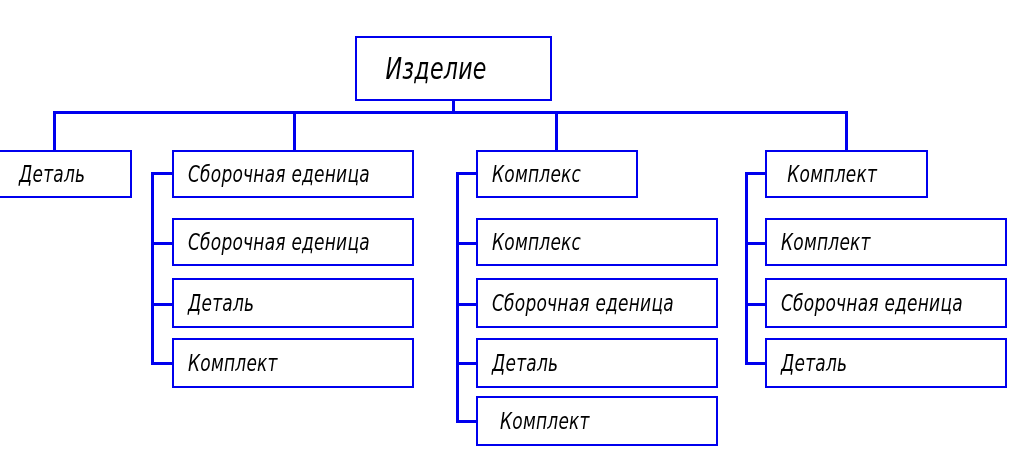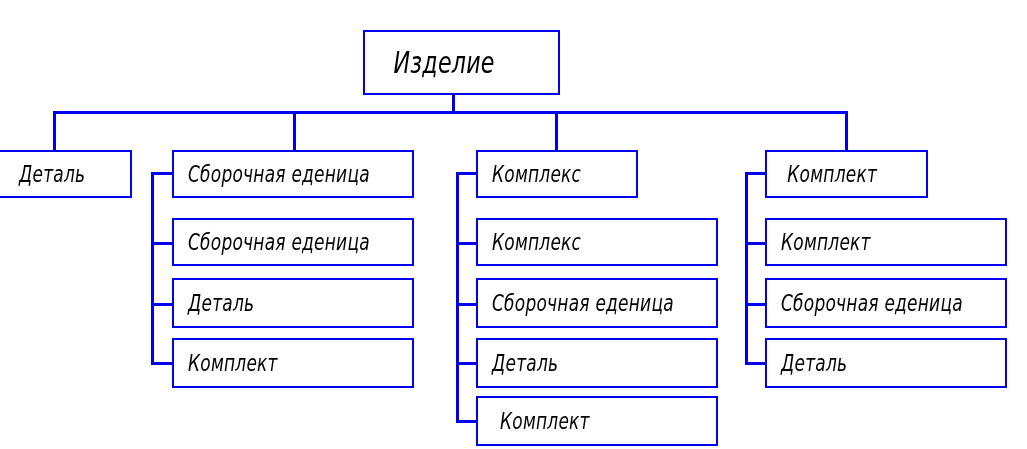--- a/index.html
+++ b/index.html
@@ -51,21 +51,21 @@
     z-index:1;
   }
   .conn.h{height:3px;}
   .conn.v{width:3px;}
 </style>
 </head>
 <body>
 
 <div id="canvas">
 
-  <div class="node root" style="left: 355px; top: 30px; width: 197px; height: 65px; border-color: rgb(0, 0, 238); margin-left: 8px;">
+  <div class="node root" style="left: 355px; top: 36px; width: 197px; height: 65px; border-color: rgb(0, 0, 238);">
     <span class="label" style="transform: translateY(-50%) scaleX(0.82);">Изделие</span>
   </div>
 
   <div class="conn v" style="left: 452px; top: 86px; height: 27px; background: rgb(0, 0, 238);"></div>
 
   <div class="conn h" style="left: 53px; top: 111px; width: 795px; background: rgb(0, 0, 238);"></div>
 
   <div class="conn v" style="left: 53px; top: 111px; height: 41px; background: rgb(0, 0, 238);"></div>
   <div class="conn v" style="left: 293px; top: 111px; height: 41px; background: rgb(0, 0, 238);"></div>
   <div class="conn v" style="left: 555px; top: 111px; height: 41px; background: rgb(0, 0, 238);"></div>

